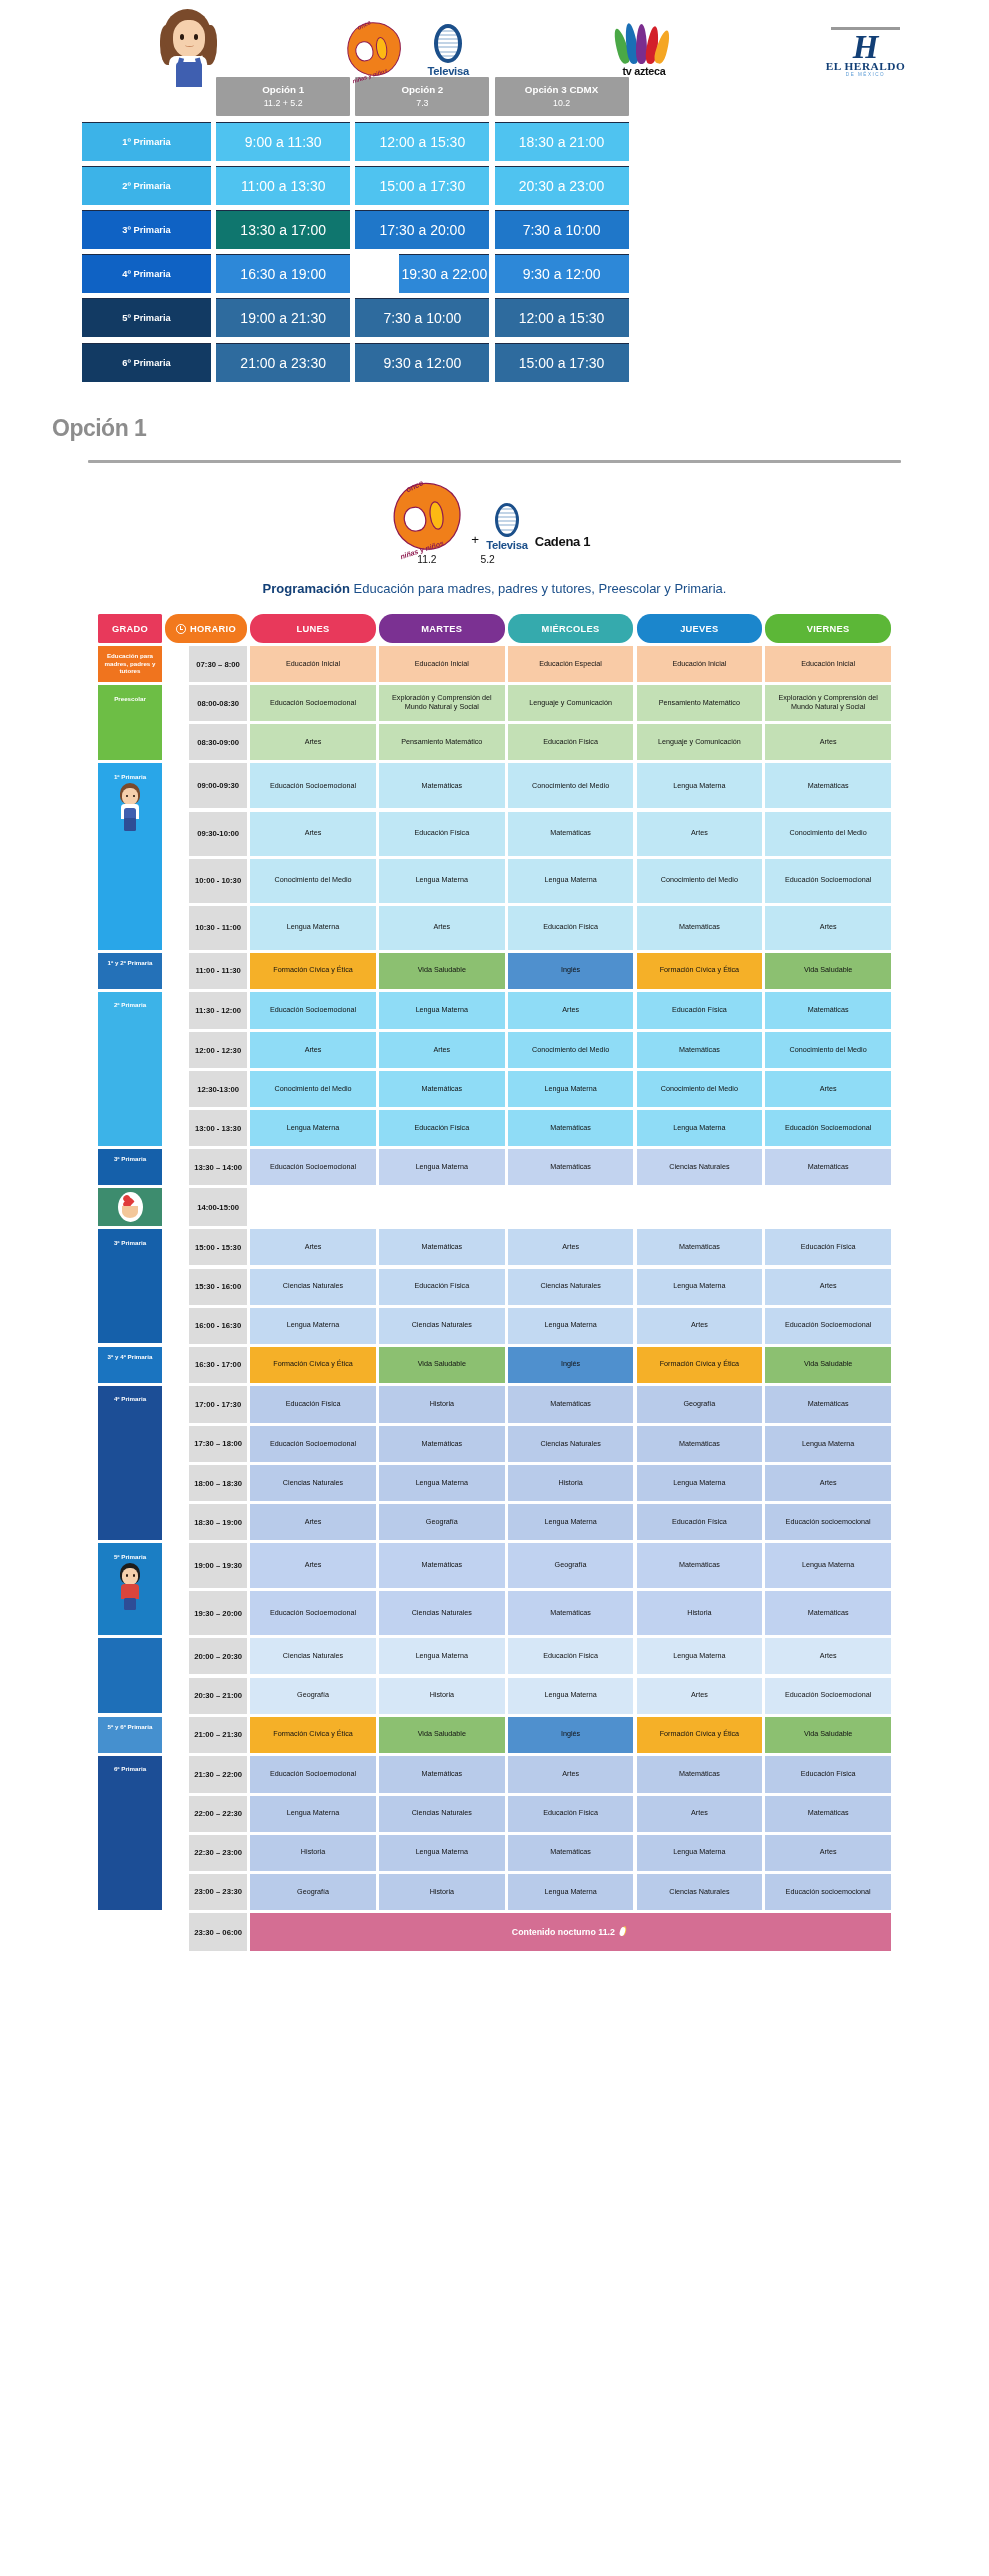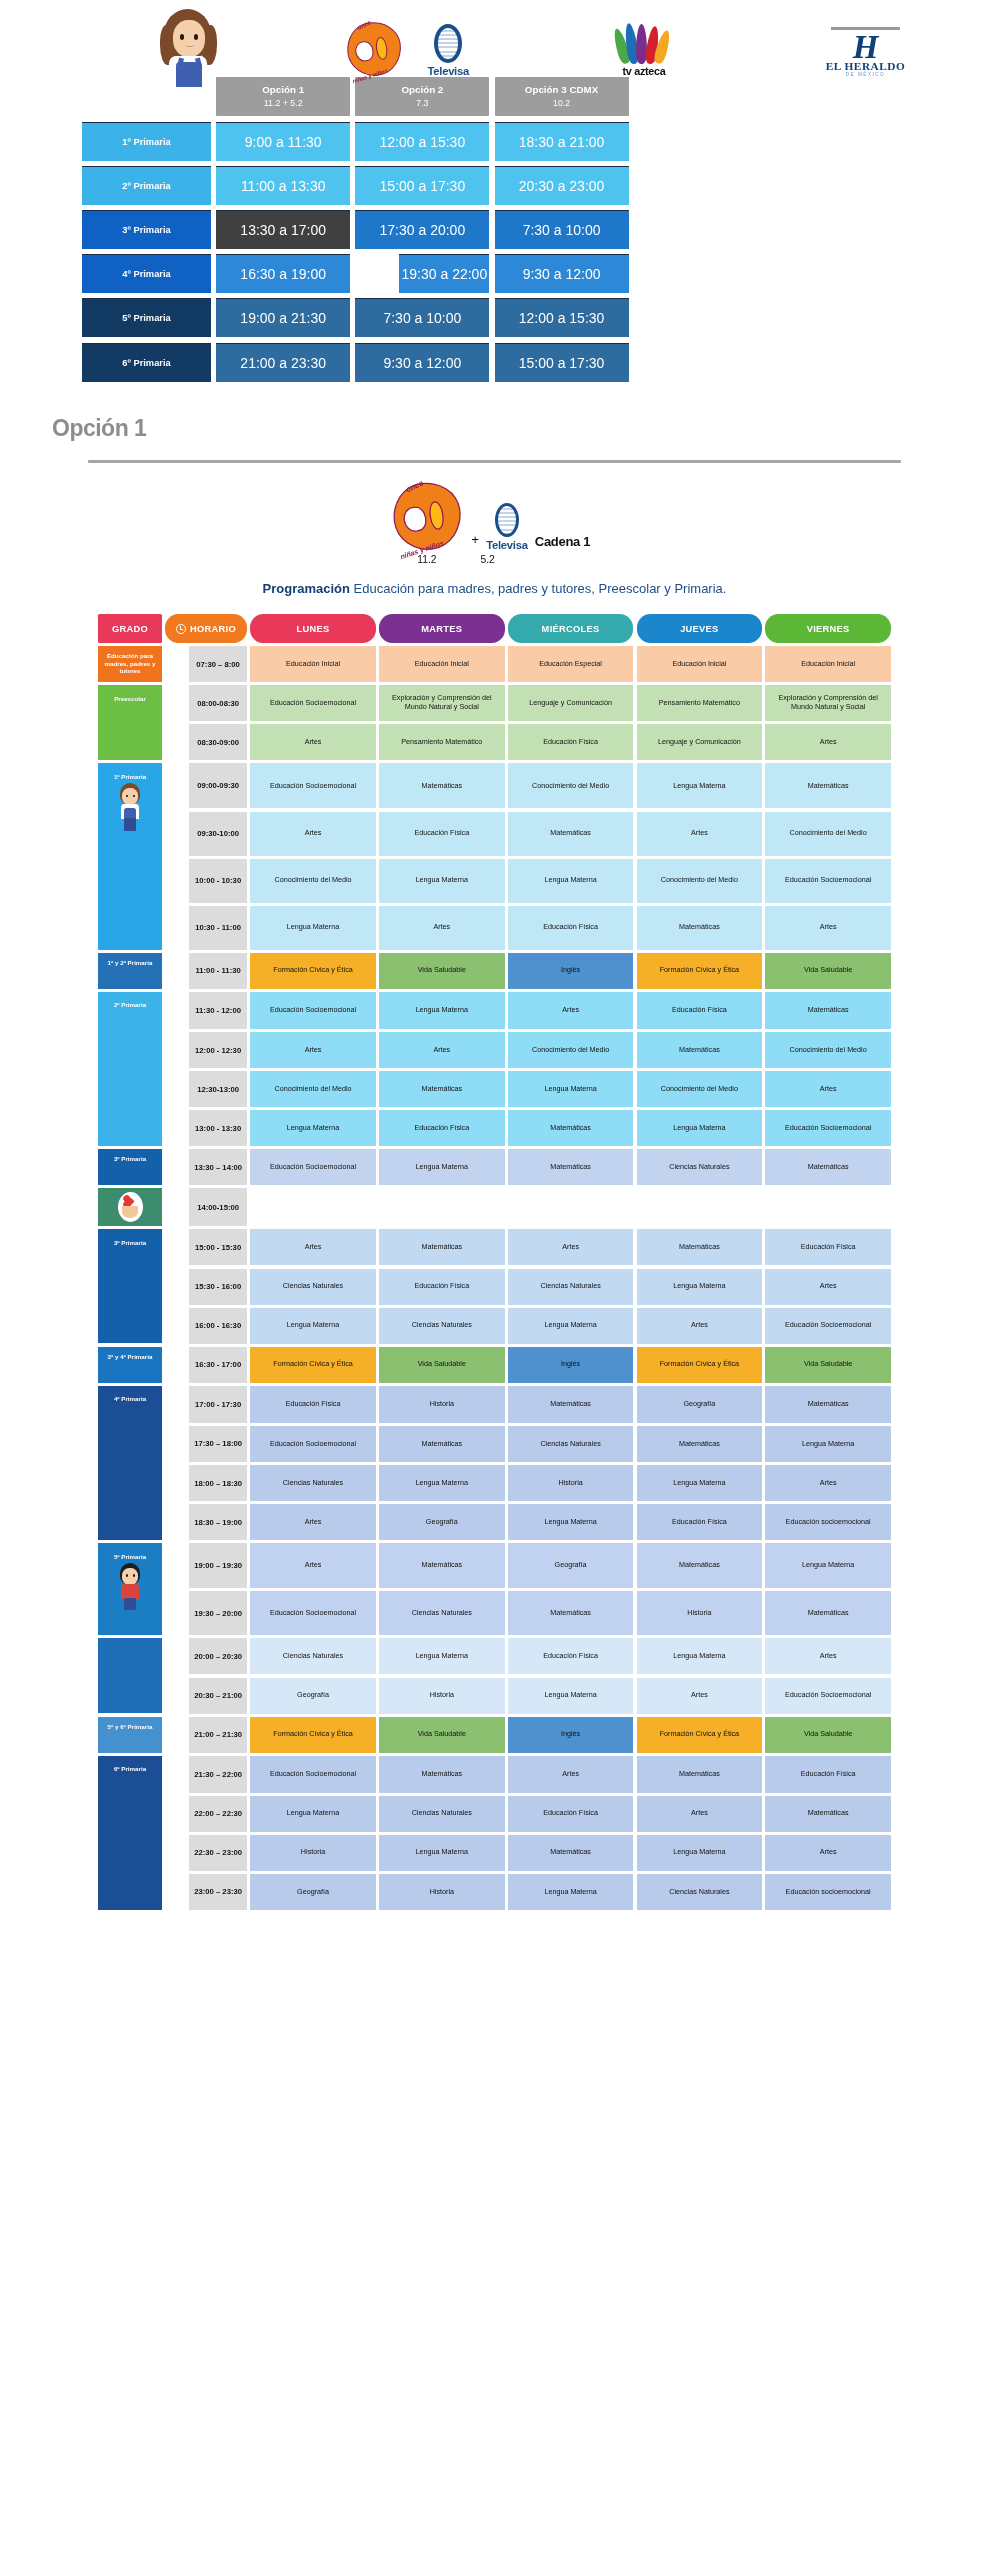--- a/index.html
+++ b/index.html
@@ -263,21 +263,21 @@
       </div>
       <div class="tt-cell tt-grade" style="background: rgb(60, 179, 232);">1º Primaria</div>
       <div class="tt-cell" style="background: rgb(79, 195, 240);">9:00 a 11:30</div>
       <div class="tt-cell" style="background: rgb(79, 195, 240);">12:00 a 15:30</div>
       <div class="tt-cell" style="background: rgb(79, 195, 240);">18:30 a 21:00</div>
       <div class="tt-cell tt-grade" style="background: rgb(60, 179, 232);">2º Primaria</div>
       <div class="tt-cell" style="background: rgb(79, 195, 240);">11:00 a 13:30</div>
       <div class="tt-cell" style="background: rgb(79, 195, 240);">15:00 a 17:30</div>
       <div class="tt-cell" style="background: rgb(79, 195, 240);">20:30 a 23:00</div>
       <div class="tt-cell tt-grade" style="background: rgb(15, 98, 196);">3º Primaria</div>
-      <div class="tt-cell" style="background: #404040;">13:30 a 17:00</div>
+      <div class="tt-cell" style="background: #0f766e;">13:30 a 17:00</div>
       <div class="tt-cell" style="background: rgb(31, 119, 201);">17:30 a 20:00</div>
       <div class="tt-cell" style="background: rgb(31, 119, 201);">7:30 a 10:00</div>
       <div class="tt-cell tt-grade" style="background: rgb(15, 98, 196);">4º Primaria</div>
       <div class="tt-cell" style="background: rgb(45, 136, 216);">16:30 a 19:00</div>
       <div class="tt-cell" style="background: rgb(45, 136, 216); margin-left: 44px;">19:30 a 22:00</div>
       <div class="tt-cell" style="background: rgb(45, 136, 216);">9:30 a 12:00</div>
       <div class="tt-cell tt-grade" style="background: rgb(18, 58, 99);">5º Primaria</div>
       <div class="tt-cell" style="background: rgb(46, 107, 158);">19:00 a 21:30</div>
       <div class="tt-cell" style="background: rgb(46, 107, 158);">7:30 a 10:00</div>
       <div class="tt-cell" style="background: rgb(46, 107, 158);">12:00 a 15:30</div>
@@ -681,14 +681,27 @@
     </div>
     <div class="srow" style="min-height: 36px;">
       <div></div>
       <div class="tcell">23:00 – 23:30</div>
       <div class="scell" style="background: rgb(184, 203, 234);">Geografía</div>
       <div class="scell" style="background: rgb(184, 203, 234);">Historia</div>
       <div class="scell" style="background: rgb(184, 203, 234);">Lengua Materna</div>
       <div class="scell" style="background: rgb(184, 203, 234);">Ciencias Naturales</div>
       <div class="scell" style="background: rgb(184, 203, 234);">Educación socioemocional</div>
     </div>
+    <div class="srow" style="min-height: 38px;">
+      <div class="gcell" style="background: transparent; grid-row: span 1;">
+        <div class="g-illu"></div>
+      </div>
+      <div class="tcell">23:30 – 06:00</div>
+      <div class="banner" style="background: rgb(212, 110, 147); grid-column: span 5;">
+        <span>Contenido nocturno 11.2</span>
+        <span class="moon-ic">
+          <span class="moon-b"></span>
+          <span class="moon-w"></span>
+        </span>
+      </div>
+    </div>
   </div>
 
 
 </body></html>

